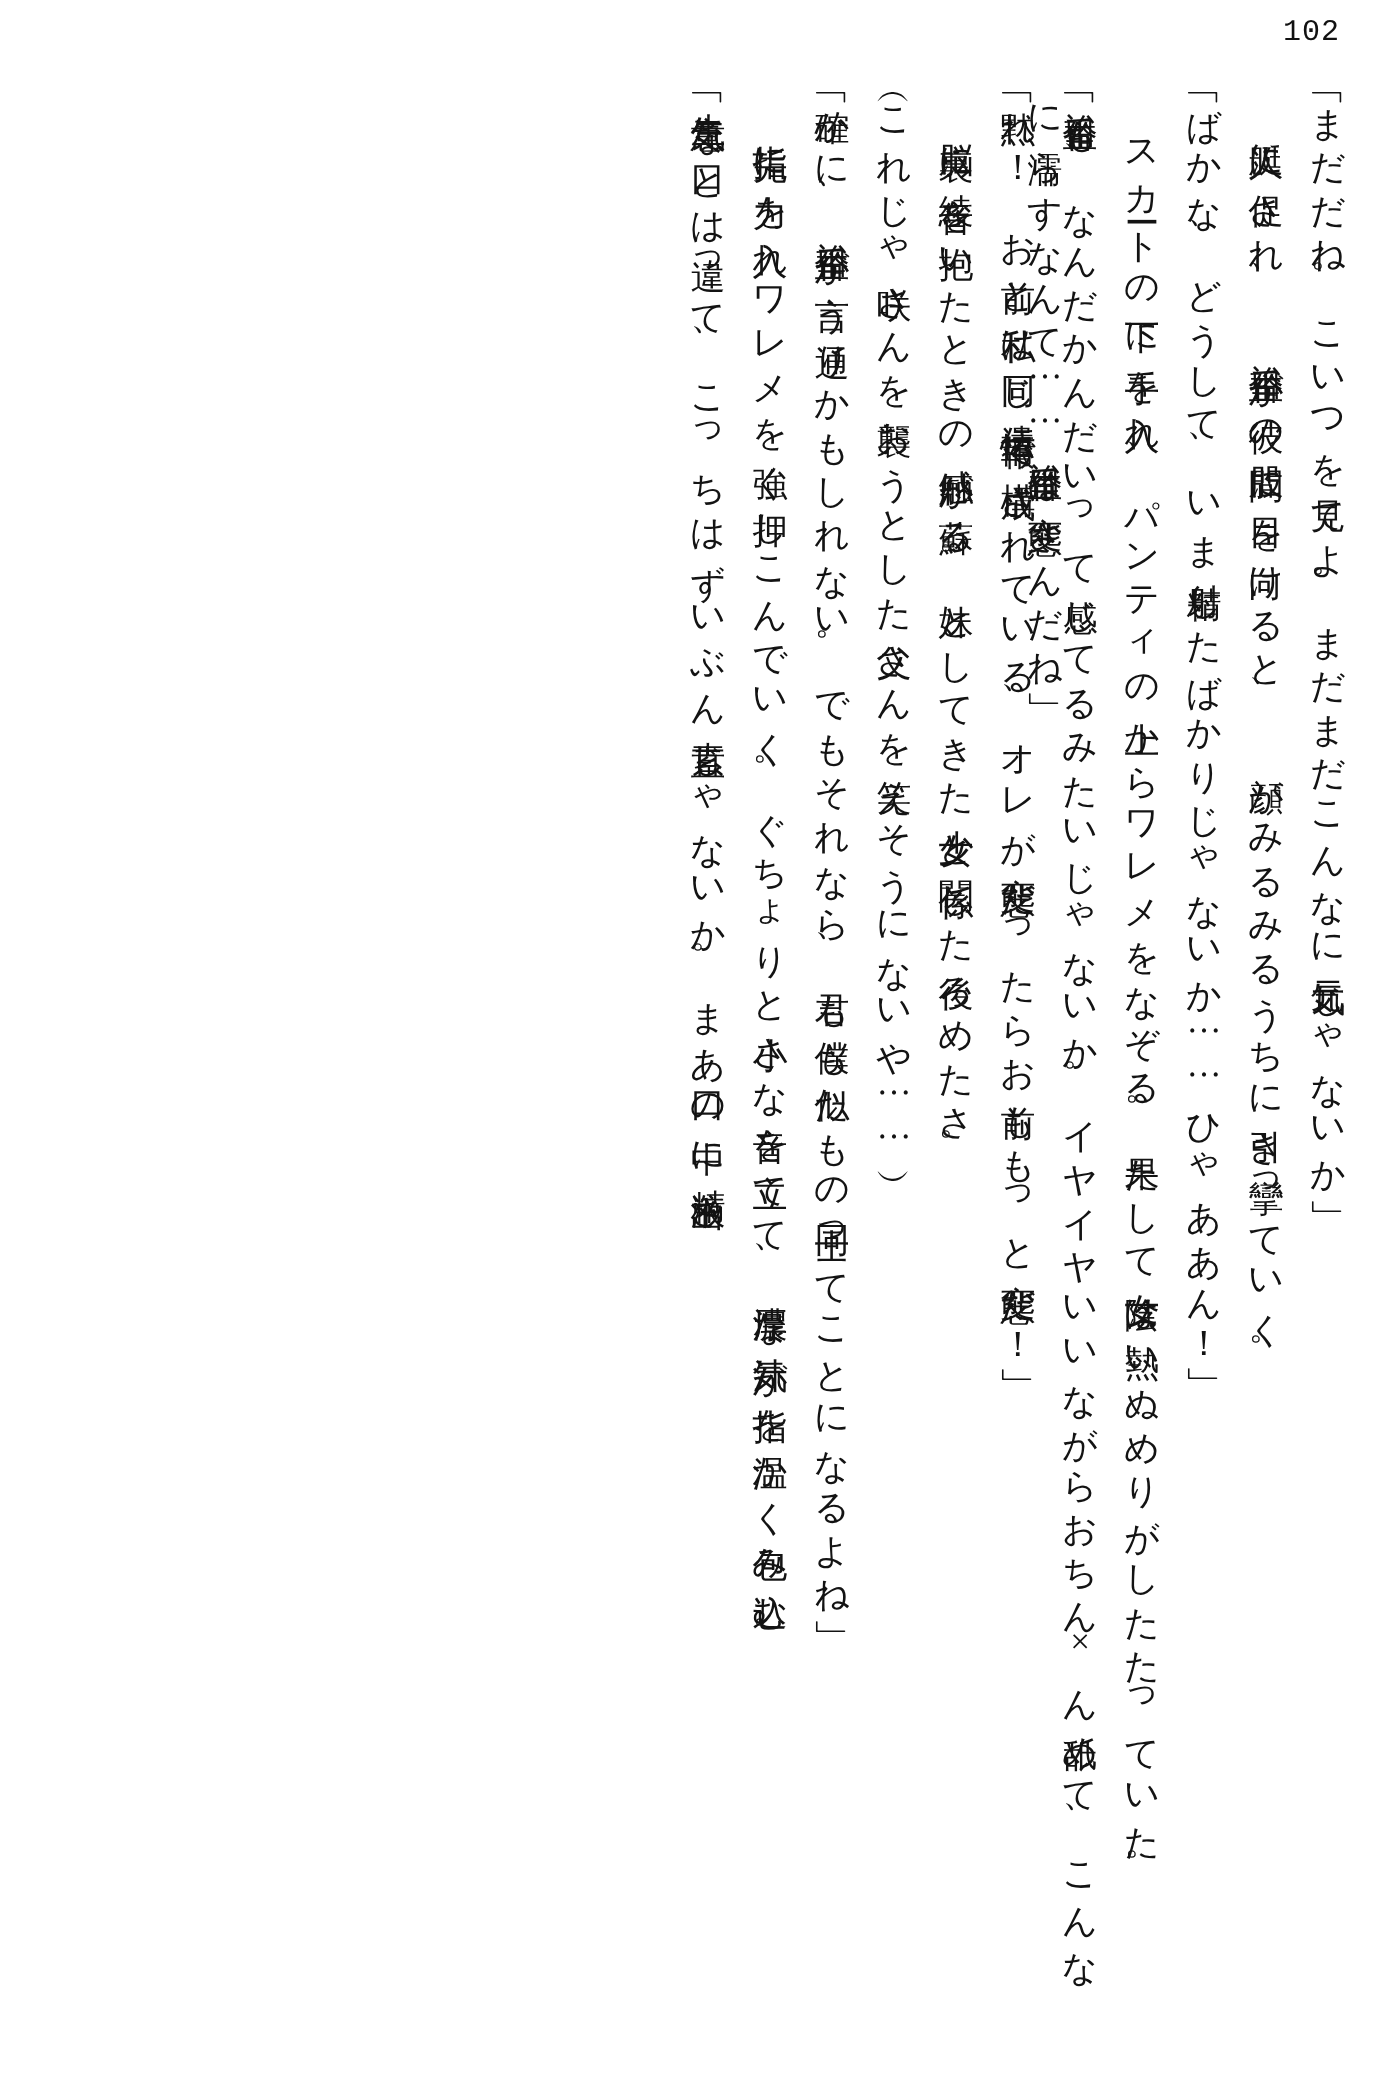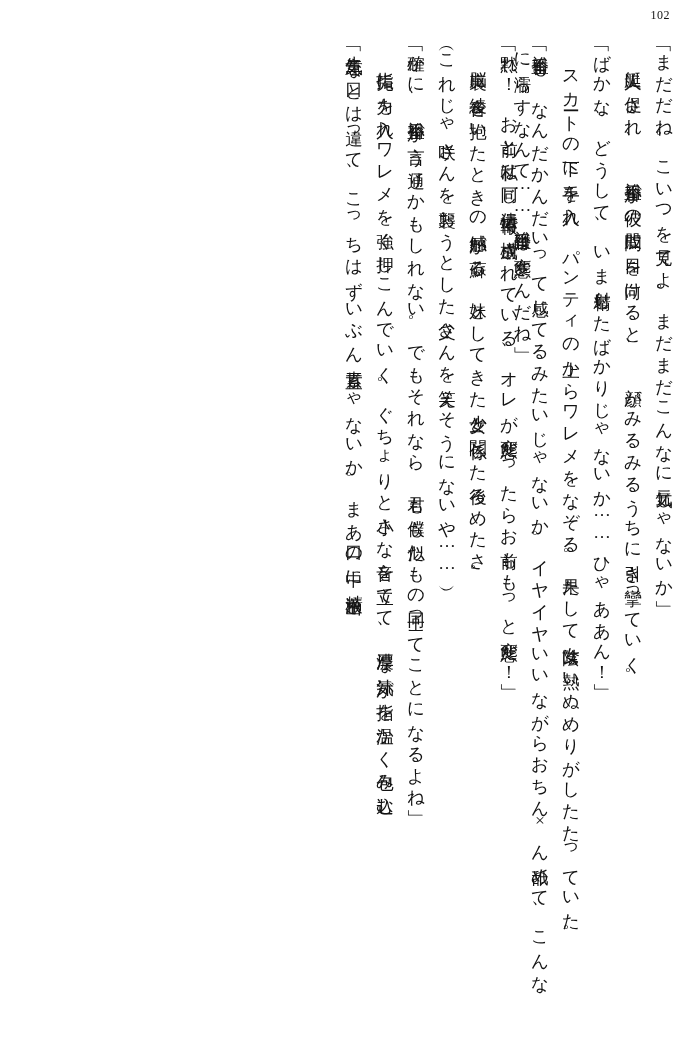--- a/index.html
+++ b/index.html
@@ -19,24 +19,24 @@
     width: 700px;
     height: 1050px;
     position: relative;
     background: #ffffff;
     box-sizing: border-box;
   }
   #page-number {
     position: absolute;
     top: 8px;
     right: 30px;
-    font-size: 12px;
+    font-size: 15px;
     letter-spacing: 0.5px;
     color: #111;
-    font-family: Liberation Serif, serif;
+    font-family: Liberation Mono, monospace;
     margin-left: 24px;
   }
   #text-body {
     position: absolute;
     top: 40px;
     right: 28px;
     left: 28px;
     bottom: 30px;
     display: flex;
     flex-direction: row-reverse;

